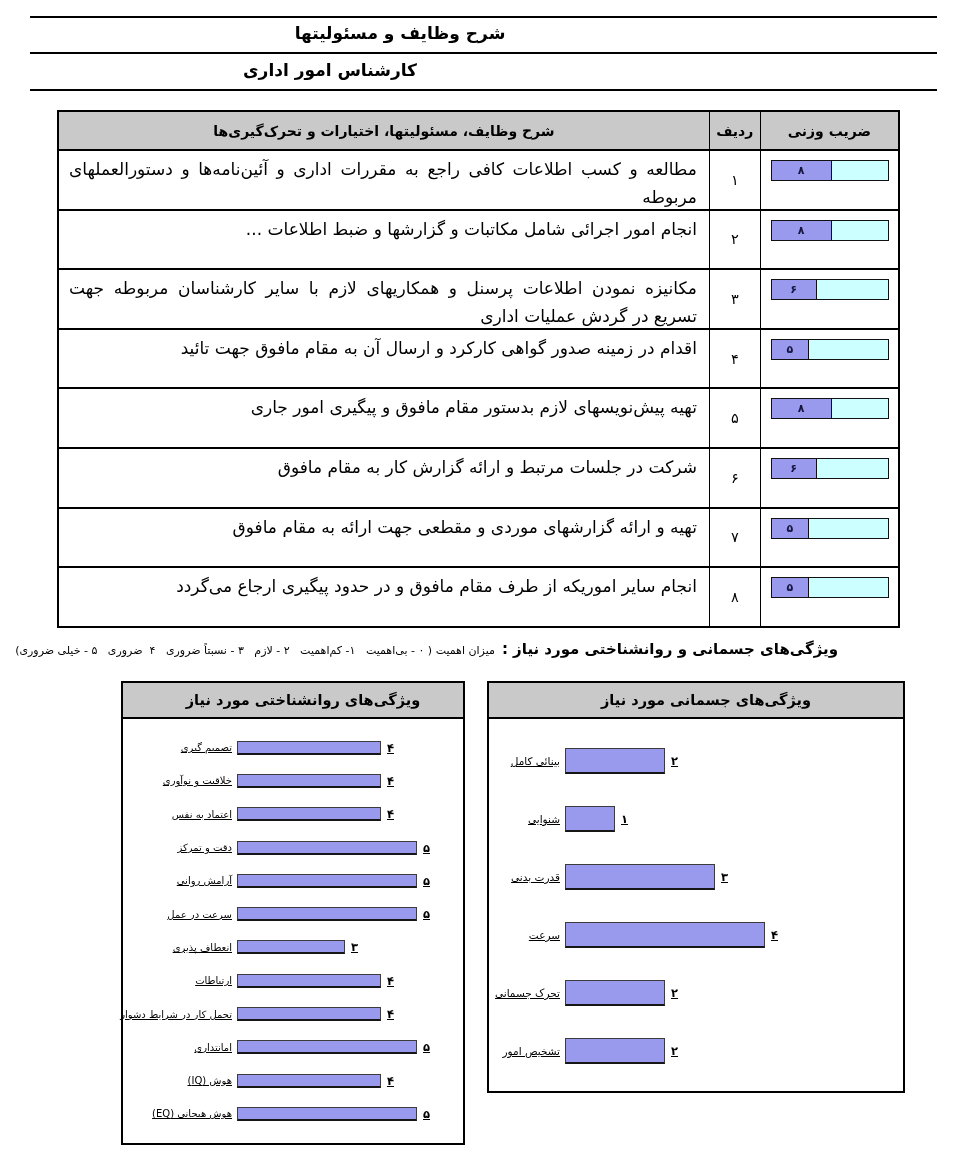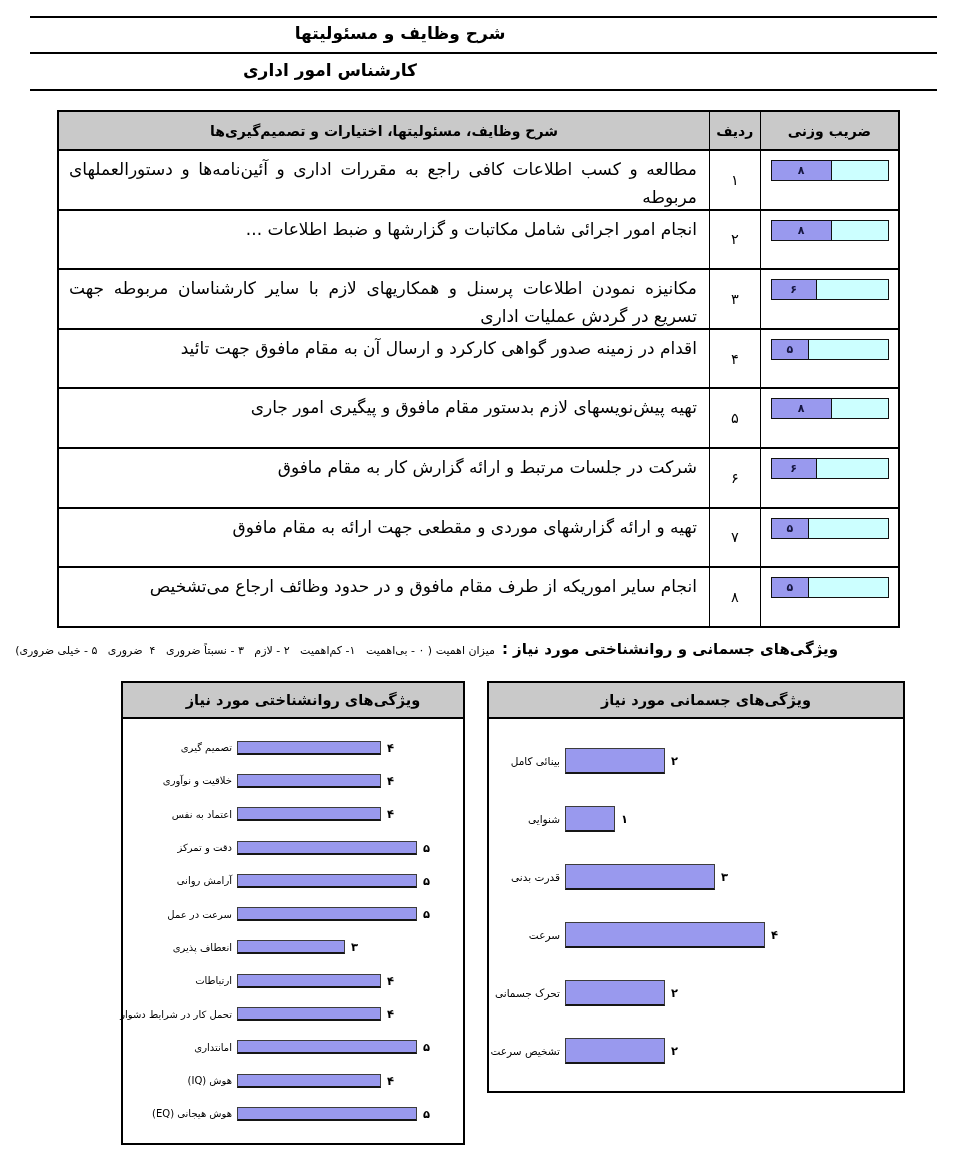--- a/index.html
+++ b/index.html
@@ -71,21 +71,21 @@
 
   
   .chart-box{position:absolute;border:2px solid #000;background:#fff;}
   #chart-psy{left:121px;top:681px;width:344px;height:464px;}
   #chart-phy{left:487px;top:681px;width:418px;height:412px;}
   .chead{
     height:36px;background:#C9C9C9;border-bottom:2px solid #000;
     display:flex;align-items:center;justify-content:center;
     direction:rtl;font-weight:bold;font-size:14.5px;padding-left:20px;
   }
-  .plot{position:relative;}
+  .plot{position:relative;text-decoration:underline;}
   #chart-psy .plot{padding-top:12px;}
   #chart-phy .plot{padding-top:13px;}
   .bar-row{display:flex;align-items:center;}
   #chart-psy .bar-row{height:33.3px;}
   #chart-phy .bar-row{height:58px;}
   .blabel{
     direction:rtl;text-align:right;flex:none;
     overflow:visible;white-space:nowrap;
   }
   #chart-psy .blabel{width:109px;margin-right:5px;font-size:10px;}
@@ -102,21 +102,21 @@
 <body>
 
 <div class="hrule" id="rule1"></div>
 <div class="doc-title" id="doc-title1">شرح وظایف و مسئولیتها</div>
 <div class="hrule" id="rule2"></div>
 <div class="doc-title" id="doc-title2">کارشناس امور اداری</div>
 <div class="hrule" id="rule3"></div>
 
 <div id="duties-table">
   <div class="thead">
-    <div class="cell c-desc">شرح وظایف، مسئولیتها، اختیارات و تصمیم‌گیری‌ها</div>
+    <div class="cell c-desc">شرح وظایف، مسئولیتها، اختیارات و تحرک‌گیری‌ها</div>
     <div class="cell c-num">ردیف</div>
     <div class="cell c-wt" style="display:flex;align-items:center;justify-content:center;">ضریب وزنی</div>
   </div>
   <div id="duties-table-body">
       <div class="trow">
         <div class="cell c-desc">مطالعه و کسب اطلاعات کافی راجع به مقررات اداری و آئین‌نامه‌ها و دستورالعملهای مربوطه</div>
         <div class="cell c-num">۱</div>
         <div class="cell c-wt">
           <div class="gauge">
             <div class="gfill" style="width: 51.6%;">
@@ -192,21 +192,21 @@
         <div class="cell c-wt">
           <div class="gauge">
             <div class="gfill" style="width: 32.3%;">
               <span class="gval">۵</span>
             </div>
             <div class="grest"></div>
           </div>
         </div>
       </div>
       <div class="trow">
-        <div class="cell c-desc">انجام سایر اموریکه از طرف مقام مافوق و در حدود وظائف ارجاع می‌تشخیص</div>
+        <div class="cell c-desc">انجام سایر اموریکه از طرف مقام مافوق و در حدود پیگیری ارجاع می‌گردد</div>
         <div class="cell c-num">۸</div>
         <div class="cell c-wt">
           <div class="gauge">
             <div class="gfill" style="width: 32.3%;">
               <span class="gval">۵</span>
             </div>
             <div class="grest"></div>
           </div>
         </div>
       </div>
@@ -306,18 +306,18 @@
         <div class="blabel">سرعت</div>
         <div class="bar" style="width: 200px;"></div>
         <span class="bval">۴</span>
       </div>
       <div class="bar-row">
         <div class="blabel">تحرک جسمانی</div>
         <div class="bar" style="width: 100px;"></div>
         <span class="bval">۲</span>
       </div>
       <div class="bar-row">
-        <div class="blabel">تشخیص سرعت</div>
+        <div class="blabel">تشخیص امور</div>
         <div class="bar" style="width: 100px;"></div>
         <span class="bval">۲</span>
       </div>
     </div>
 </div>
 
 </body></html>

